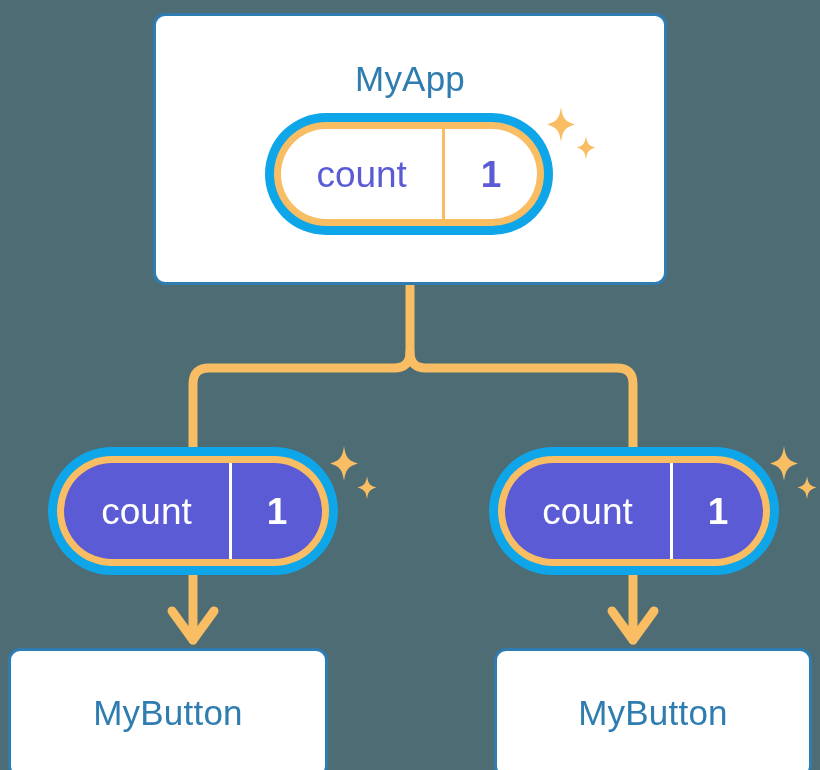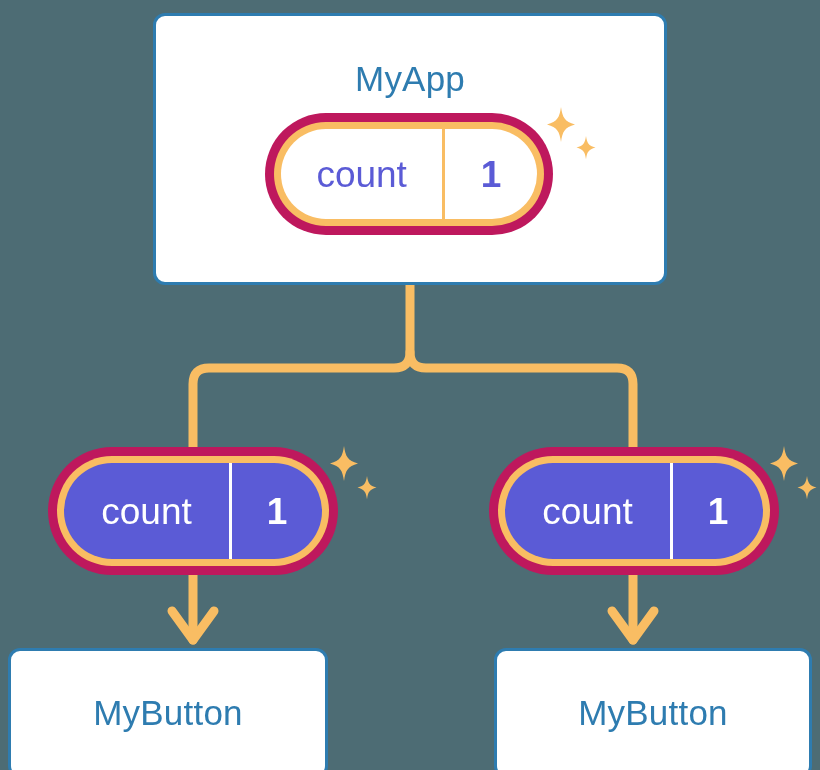--- a/index.html
+++ b/index.html
@@ -80,21 +80,21 @@
   }
 
   
   .pill {
     position: absolute;
     box-sizing: border-box;
     display: flex;
     align-items: stretch;
     border-radius: 999px;
     
-    background: #be185d;
+    background: #0ea5e9;
     padding: 9px;
   }
   .pill-ring {
     box-sizing: border-box;
     flex: 1 1 auto;
     display: flex;
     align-items: stretch;
     border-radius: 999px;
     
     background: #f9bd63;

